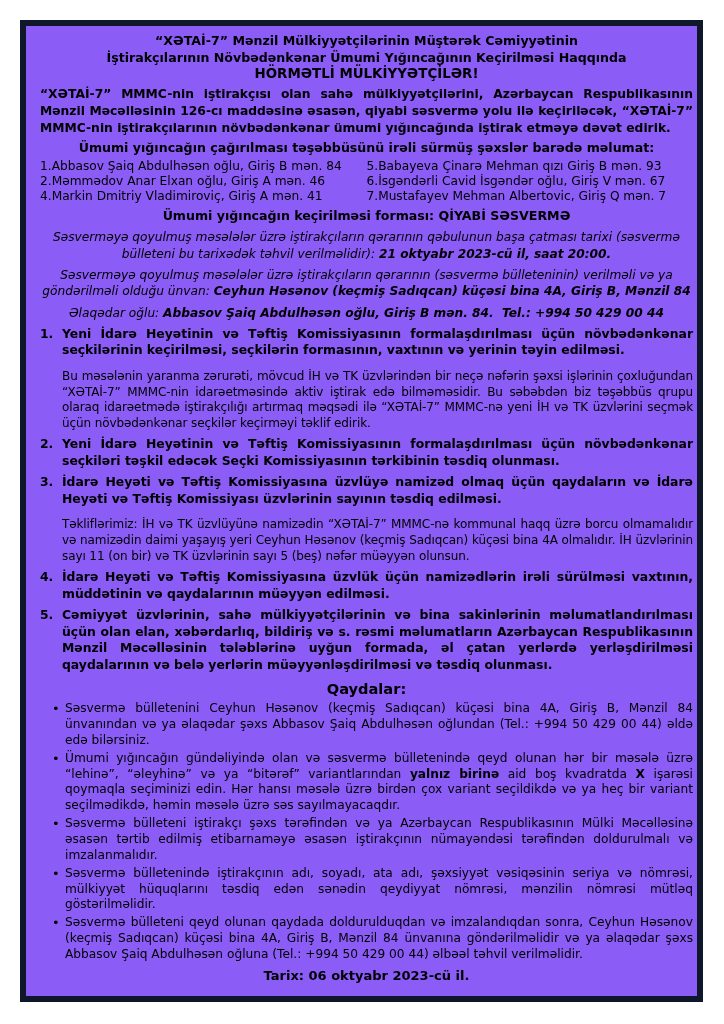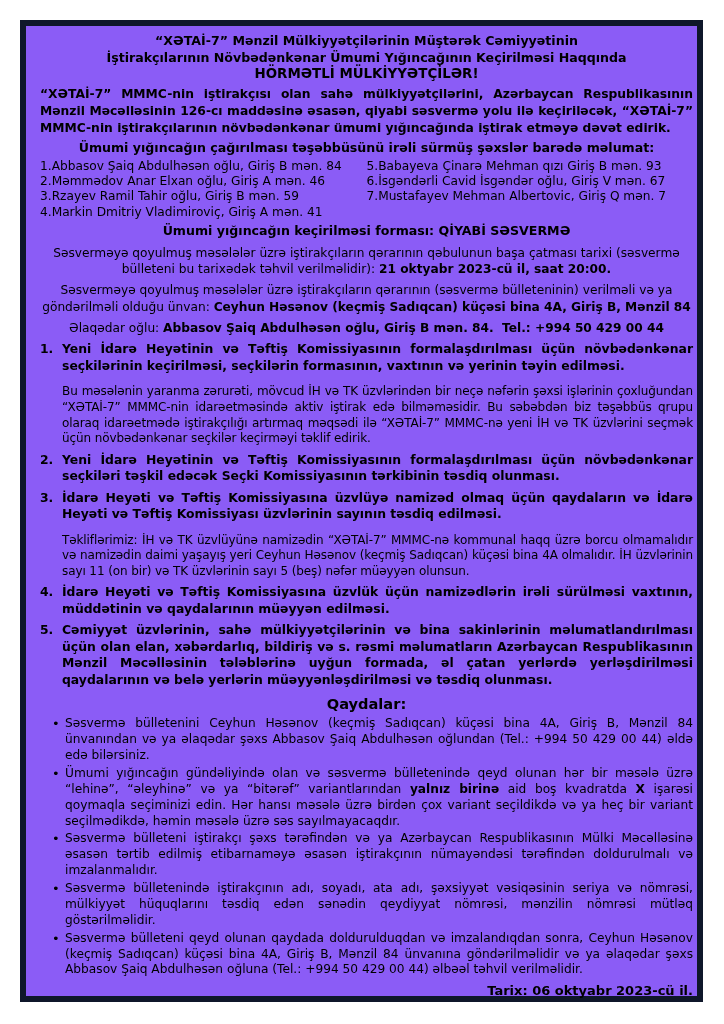--- a/index.html
+++ b/index.html
@@ -62,20 +62,21 @@
     font-size: 12.2px;
     line-height: 1.26;
     margin: 0 0 2px 0;
   }
   .col { flex: 1 1 50%; }
   .para-center {
     text-align: center;
     font-size: 12.2px;
     line-height: 1.34;
     margin: 5px 0;
+    font-style: italic;
   }
   .agenda-item {
     display: flex;
     font-weight: bold;
     font-size: 12.4px;
     line-height: 1.33;
     margin: 5px 0 1px 0;
   }
   .agenda-num {
     flex: 0 0 22px;
@@ -112,21 +113,21 @@
     margin-bottom: 2px;
   }
   ul.rules li::before {
     content: "\2022";
     position: absolute;
     left: 2px;
     font-size: 13px;
   }
   .date-line {
     font-weight: bold;
-    text-align: right;
+    text-align: center;
     font-size: 13px;
     margin-top: 5px;
   }
   b { font-weight: bold; }
 </style>
 </head>
 <body>
 
 <div class="page">
 
@@ -135,21 +136,20 @@
 
   <div class="salut">HÖRMƏTLİ MÜLKİYYƏTÇİLƏR!</div>
 
   <p class="intro">“XƏTAİ-7” MMMC-nin iştirakçısı olan sahə mülkiyyətçilərini, Azərbaycan Respublikasının Mənzil Məcəlləsinin 126-cı maddəsinə əsasən, qiyabi səsvermə yolu ilə keçiriləcək, “XƏTAİ-7” MMMC-nin iştirakçılarının növbədənkənar ümumi yığıncağında iştirak etməyə dəvət edirik.</p>
 
   <div class="sec-head">Ümumi yığıncağın çağırılması təşəbbüsünü irəli sürmüş şəxslər barədə məlumat:</div>
   <div class="cols">
     <div class="col" id="initiators-left">
         <div class="init-row">1.Abbasov Şaiq Abdulhəsən oğlu, Giriş B mən. 84</div>
         <div class="init-row">2.Məmmədov Anar Elxan oğlu, Giriş A mən. 46</div>
-        <div class="init-row">3.Rzayev Ramil Tahir oğlu, Giriş B mən. 59</div>
         <div class="init-row">4.Markin Dmitriy Vladimiroviç, Giriş A mən. 41</div>
       </div>
     <div class="col" id="initiators-right">
         <div class="init-row">5.Babayeva Çinarə Mehman qızı Giriş B mən. 93</div>
         <div class="init-row">6.İsgəndərli Cavid İsgəndər oğlu, Giriş V mən. 67</div>
         <div class="init-row">7.Mustafayev Mehman Albertovic, Giriş Q mən. 7</div>
       </div>
   </div>
 
   <div class="sec-head">Ümumi yığıncağın keçirilməsi forması: QİYABİ SƏSVERMƏ</div>

